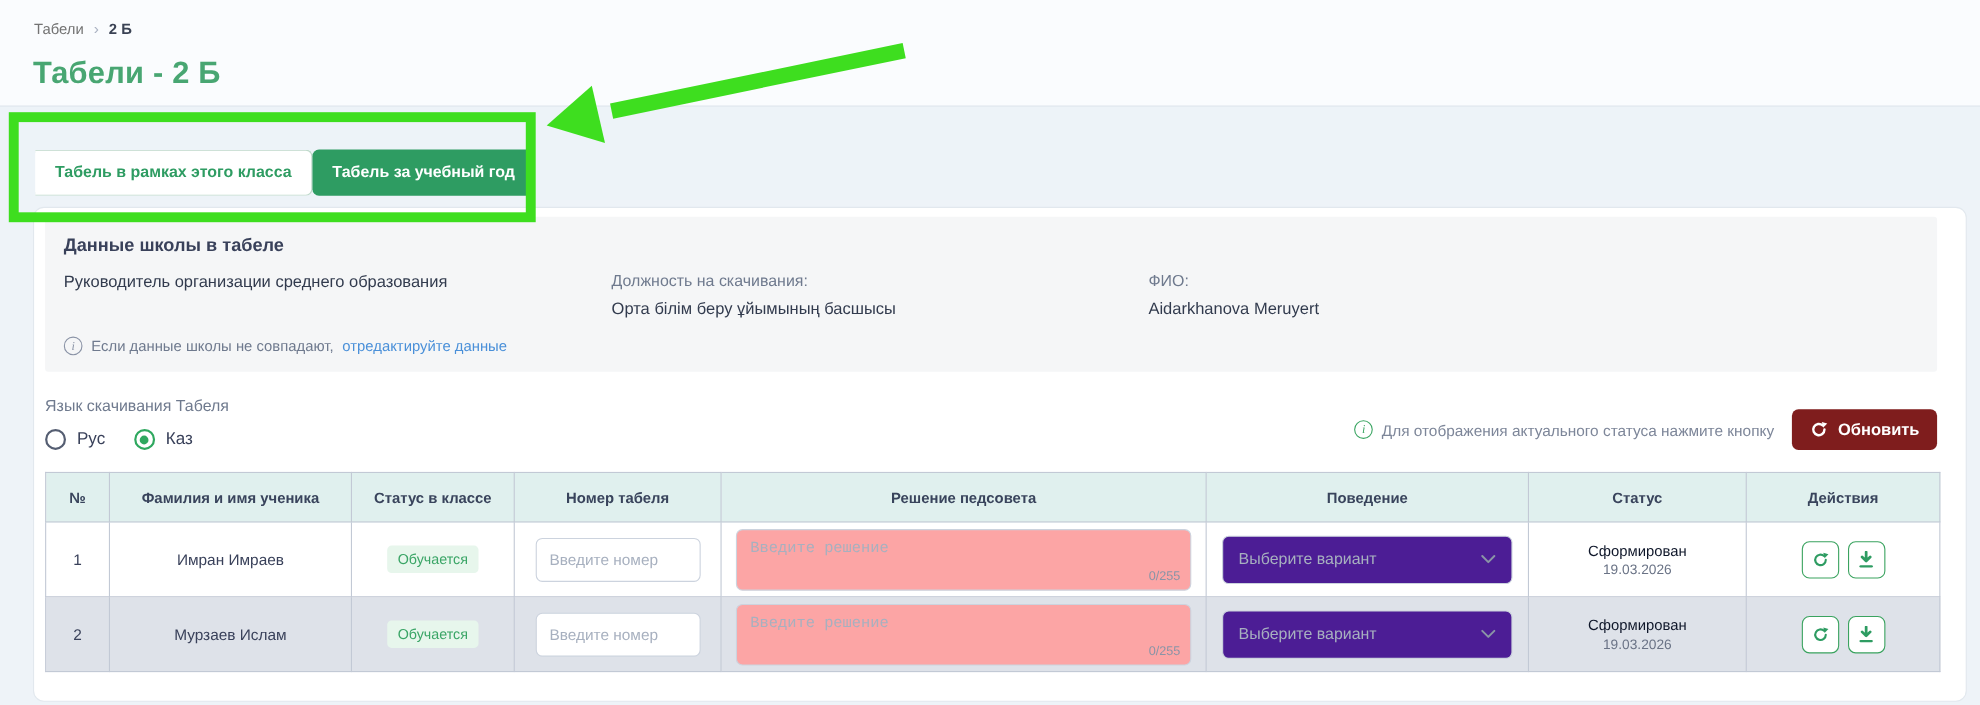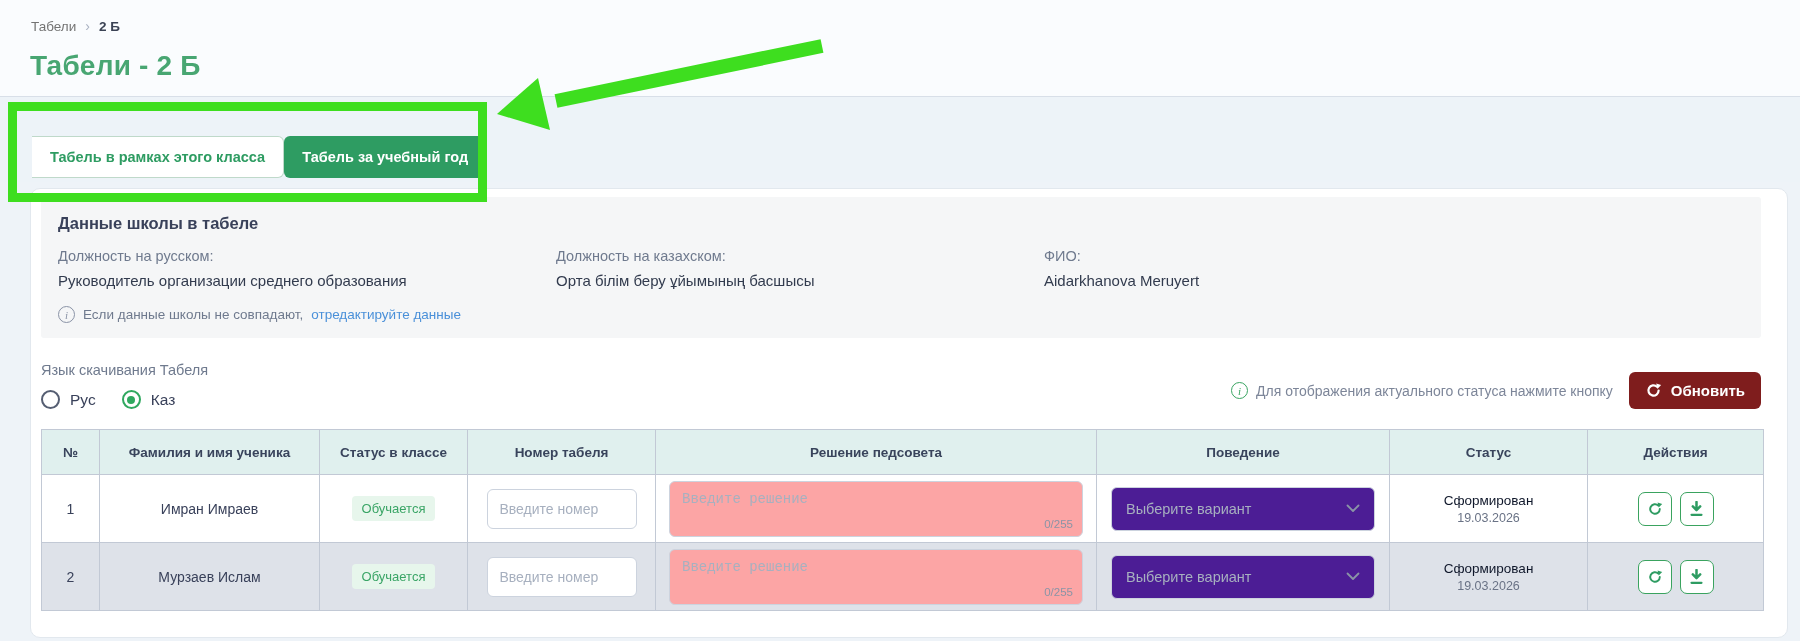--- a/index.html
+++ b/index.html
@@ -122,25 +122,24 @@
   <line x1="822" y1="46" x2="556" y2="101" stroke="#3ede1f" stroke-width="14"></line>
   <polygon points="497,114 538,78 550,130" fill="#3ede1f"></polygon>
 </svg>
 
 <div class="card">
 
   <div class="school-panel">
     <div class="school-panel-title">Данные школы в табеле</div>
     <div class="school-fields">
       <div class="school-field-1">
-        <div class="field-label">Должность на русском:</div>
         <div class="field-value">Руководитель организации среднего образования</div>
       </div>
       <div class="school-field-2">
-        <div class="field-label">Должность на казахском:</div>
+        <div class="field-label">Должность на скачивания:</div>
         <div class="field-value">Орта білім беру ұйымының басшысы</div>
       </div>
       <div class="school-field-3">
         <div class="field-label">ФИО:</div>
         <div class="field-value">Aidarkhanova Meruyert</div>
       </div>
     </div>
     <div class="school-note">
       <span class="info-circle">i</span>
       <span>Если данные школы не совпадают,</span>

